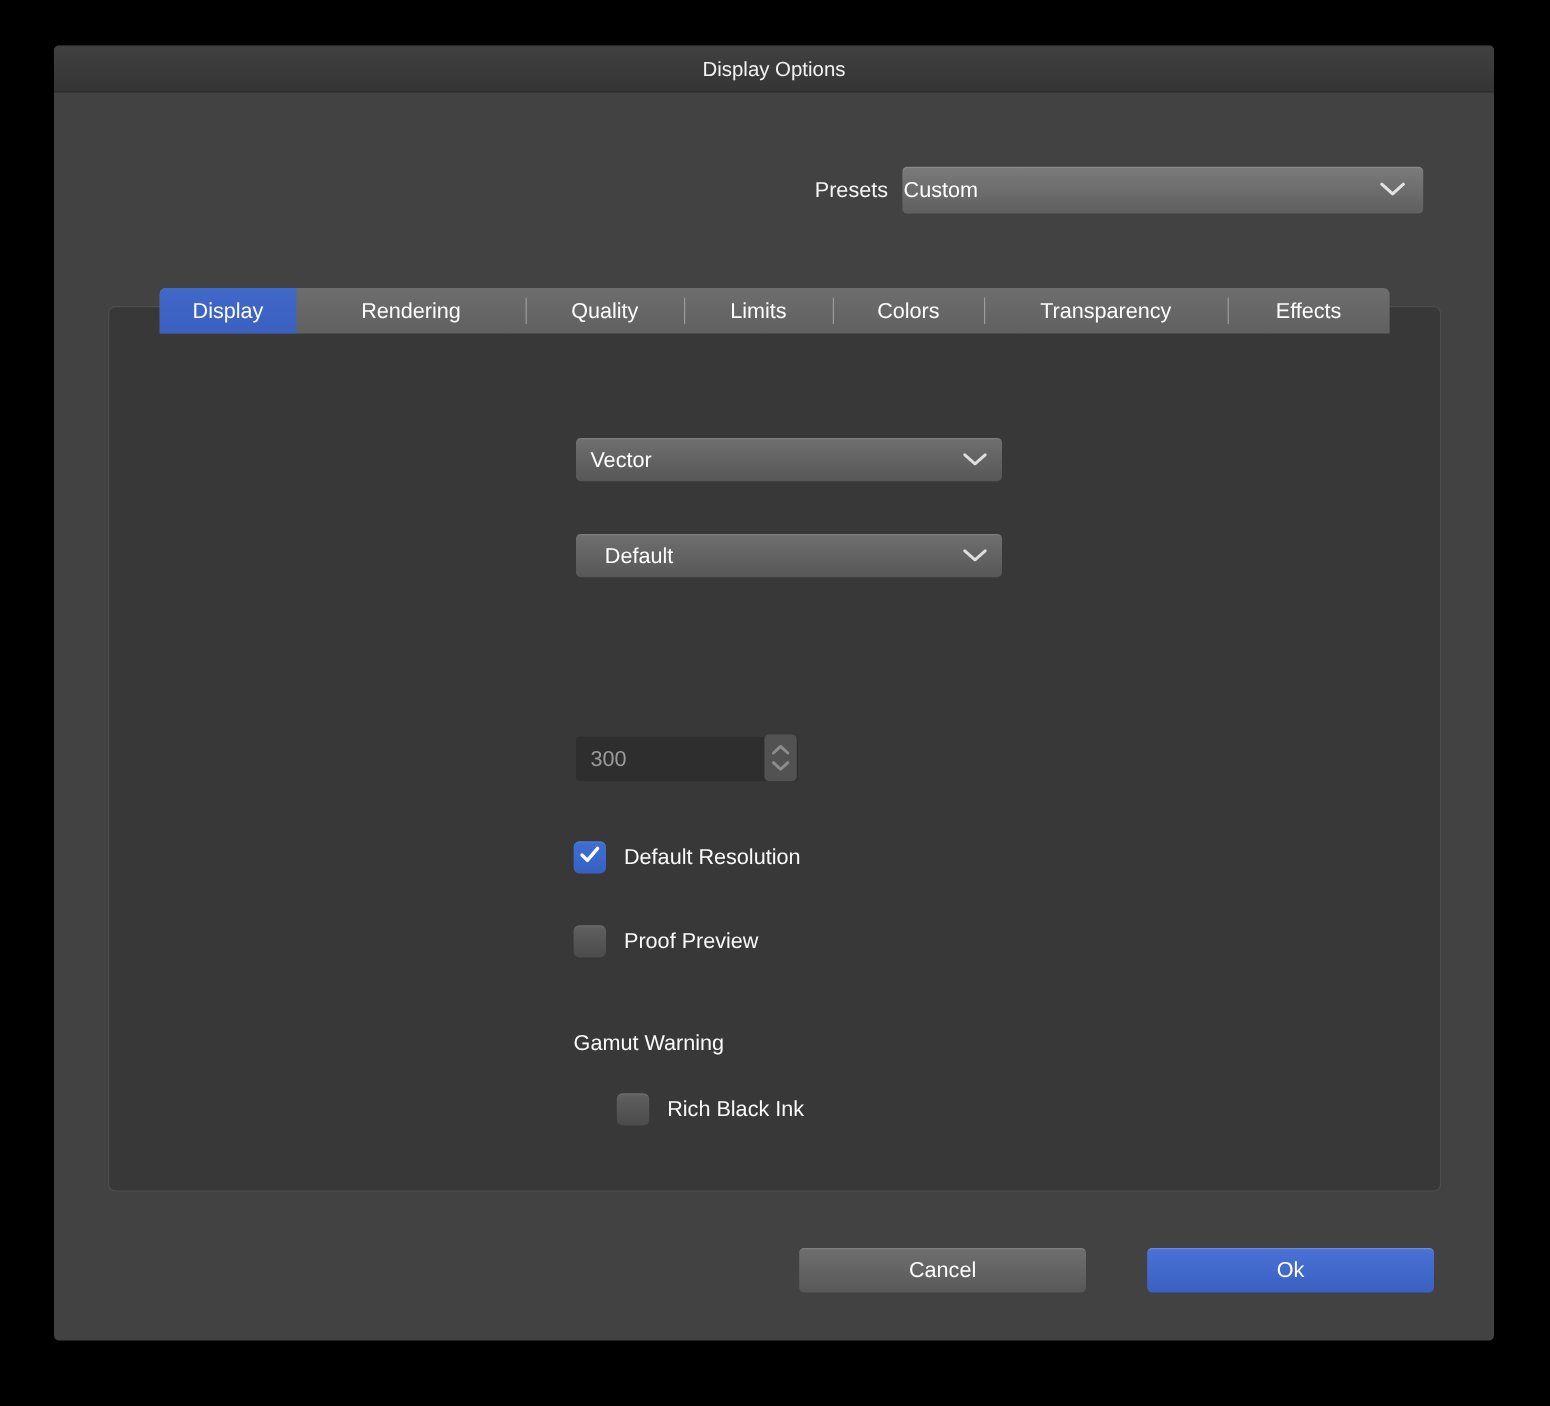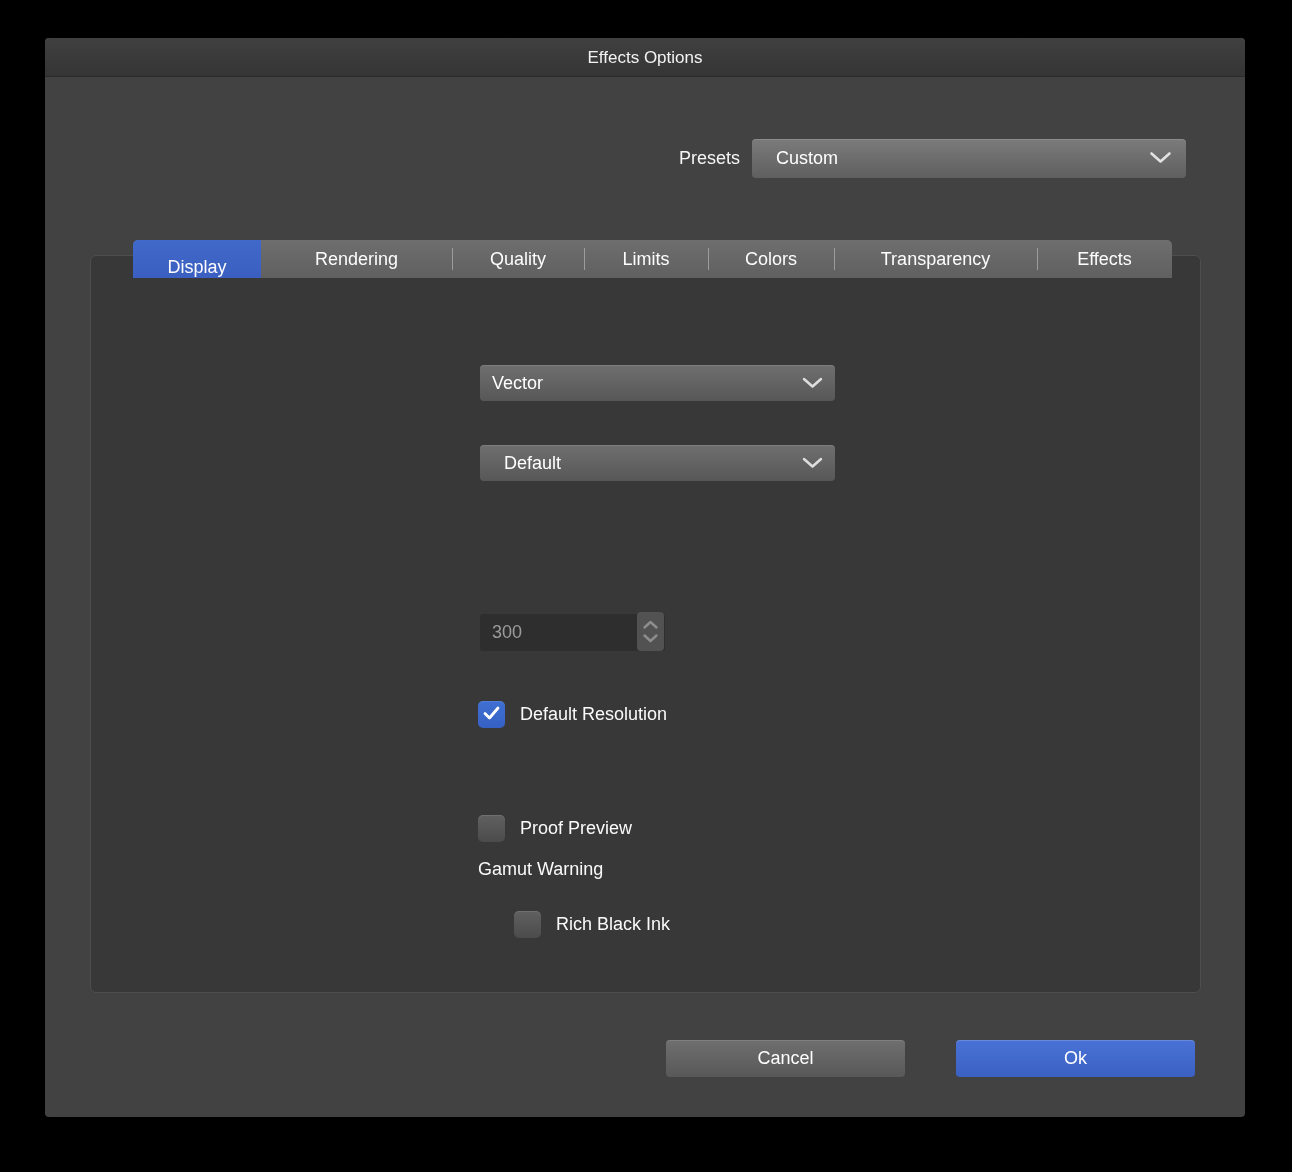--- a/index.html
+++ b/index.html
@@ -20,35 +20,35 @@
 
   
   .presets-label {
     position:absolute; left:0; top:101px; width:695px; height:39px;
     line-height:39px; text-align:right; color:#f5f5f5; font-size:18px;
   }
   .presets-dropdown {
     position:absolute; left:707px; top:101px; width:434px; height:39px;
     background:linear-gradient(#7b7b7b,#5f5f5f);
     border-radius:4px; display:flex; align-items:center; justify-content:space-between;
-    padding:0 14px 0 24px; color:#ffffff; font-size:18px; cursor:default;
+    padding:0 14px 0 1px; color:#ffffff; font-size:18px; cursor:default;
     box-shadow:inset 0 1px 0 rgba(255,255,255,0.12);
   }
 
   
   .tabstrip {
     position:absolute; left:88px; top:202px; height:38px;
     display:flex; border-radius:5px 5px 0 0; overflow:hidden; z-index:3;
     background:linear-gradient(#6e6e6e,#606060);
   }
   .tab {
     height:38px; display:flex; align-items:center; justify-content:center;
     color:#fdfdfd; font-size:18px; position:relative; cursor:default;
   }
-  .tab:nth-child(1){ width:128px;align-items:flex-end; }
+  .tab:nth-child(1){ width:114px; }
   .tab:nth-child(2){ width:191px; }
   .tab:nth-child(3){ width:132px; }
   .tab:nth-child(4){ width:124px; }
   .tab:nth-child(5){ width:126px; }
   .tab:nth-child(6){ width:203px; }
   .tab:nth-child(7){ width:135px; }
   .tab.active { background:linear-gradient(#4169c9,#3a5fc0); }
   .tab.gray + .tab.gray::before {
     content:""; position:absolute; left:0; top:8px; width:1px; height:22px; background:#9c9c9c;
   }
@@ -111,21 +111,21 @@
   }
   .btn-cancel { left:621px; background:linear-gradient(#6f6f6f,#585858); box-shadow:inset 0 1px 0 rgba(255,255,255,0.12); }
   .btn-ok { left:911px; background:linear-gradient(#4a72d6,#3a60c2); box-shadow:inset 0 1px 0 rgba(255,255,255,0.18); }
 </style>
 </head>
 <body>
 
 <div class="window">
 
   <div class="titlebar">
-    <span>Effects Options</span>
+    <span>Display Options</span>
   </div>
 
   <div class="presets-label">Presets</div>
   <div class="presets-dropdown">
     <span>Custom</span>
     <span class="chev">
       <svg width="23" height="13" viewBox="0 0 23 13">
           <path d="M2.5 2.5 L11.5 10.5 L20.5 2.5" fill="none" stroke="#e2e2e2" stroke-width="2.6" stroke-linecap="round" stroke-linejoin="round"></path>
         </svg>
     </span>
@@ -194,21 +194,21 @@
     <div class="checkbox checked">
       <span>
         <svg width="17" height="14" viewBox="0 0 17 14">
             <path d="M2 7.5 L6.5 12 L15 2" fill="none" stroke="#ffffff" stroke-width="2.8" stroke-linecap="round" stroke-linejoin="round"></path>
           </svg>
       </span>
     </div>
     <span class="check-label">Default Resolution</span>
   </div>
 
-  <div class="check-row" style="top:777px;justify-content:flex-end;">
+  <div class="check-row" style="top:733px;justify-content:flex-end;">
     <div class="checkbox"></div>
     <span class="check-label">Proof Preview</span>
   </div>
 
   <div class="check-row" style="top:803px;flex-direction:column;">
     <div class="checkbox"></div>
     <span class="check-label">Gamut Warning</span>
   </div>
 
   <div class="check-row" style="top:873px;padding-left:36px;">

